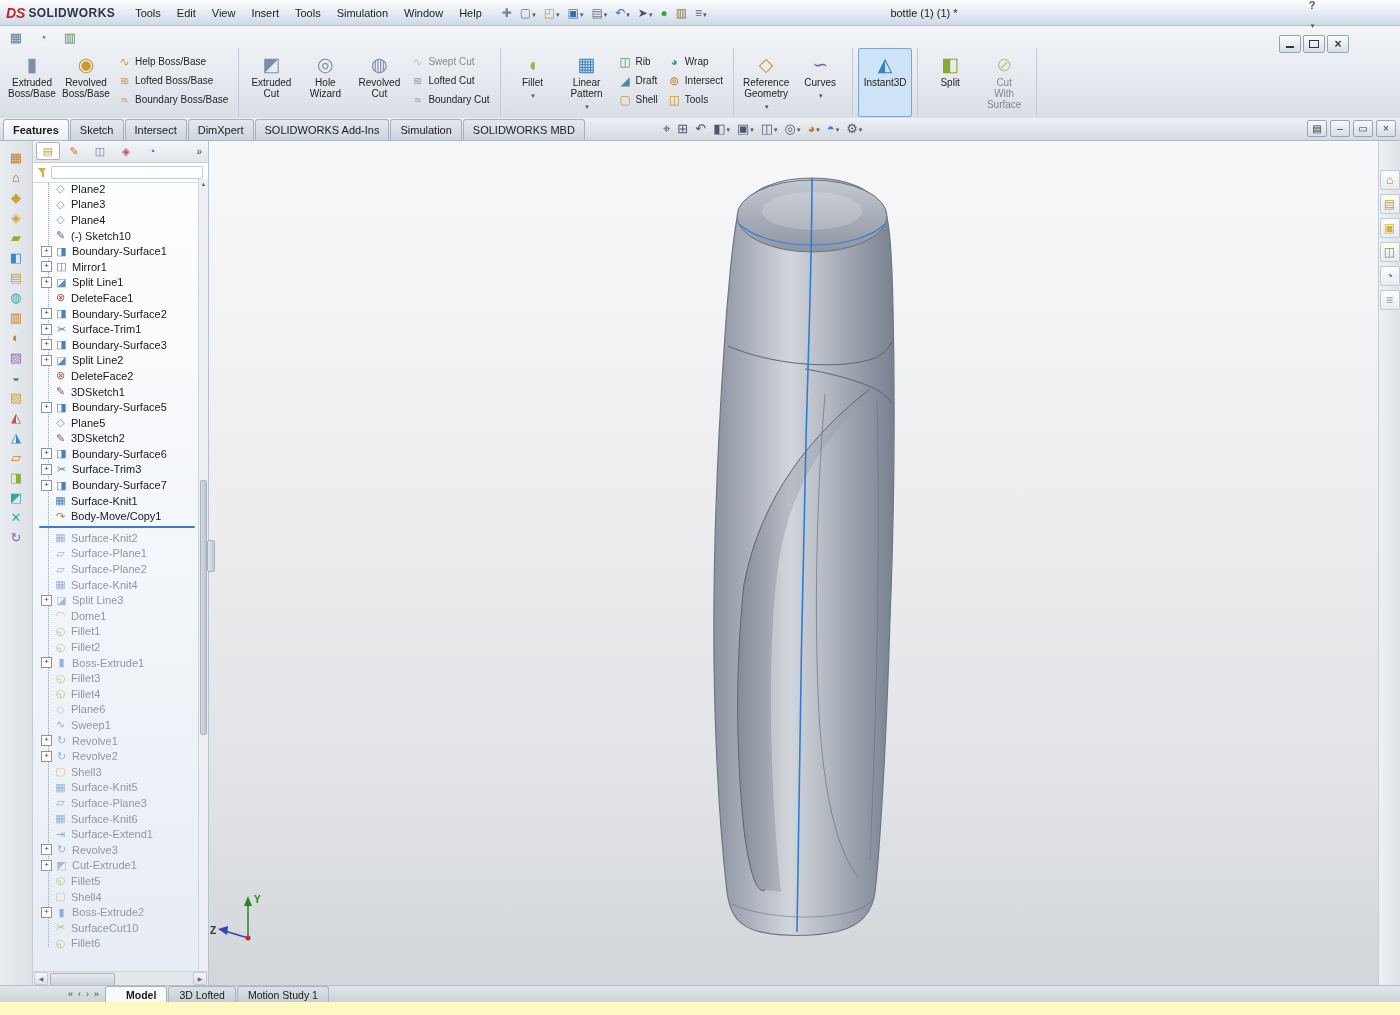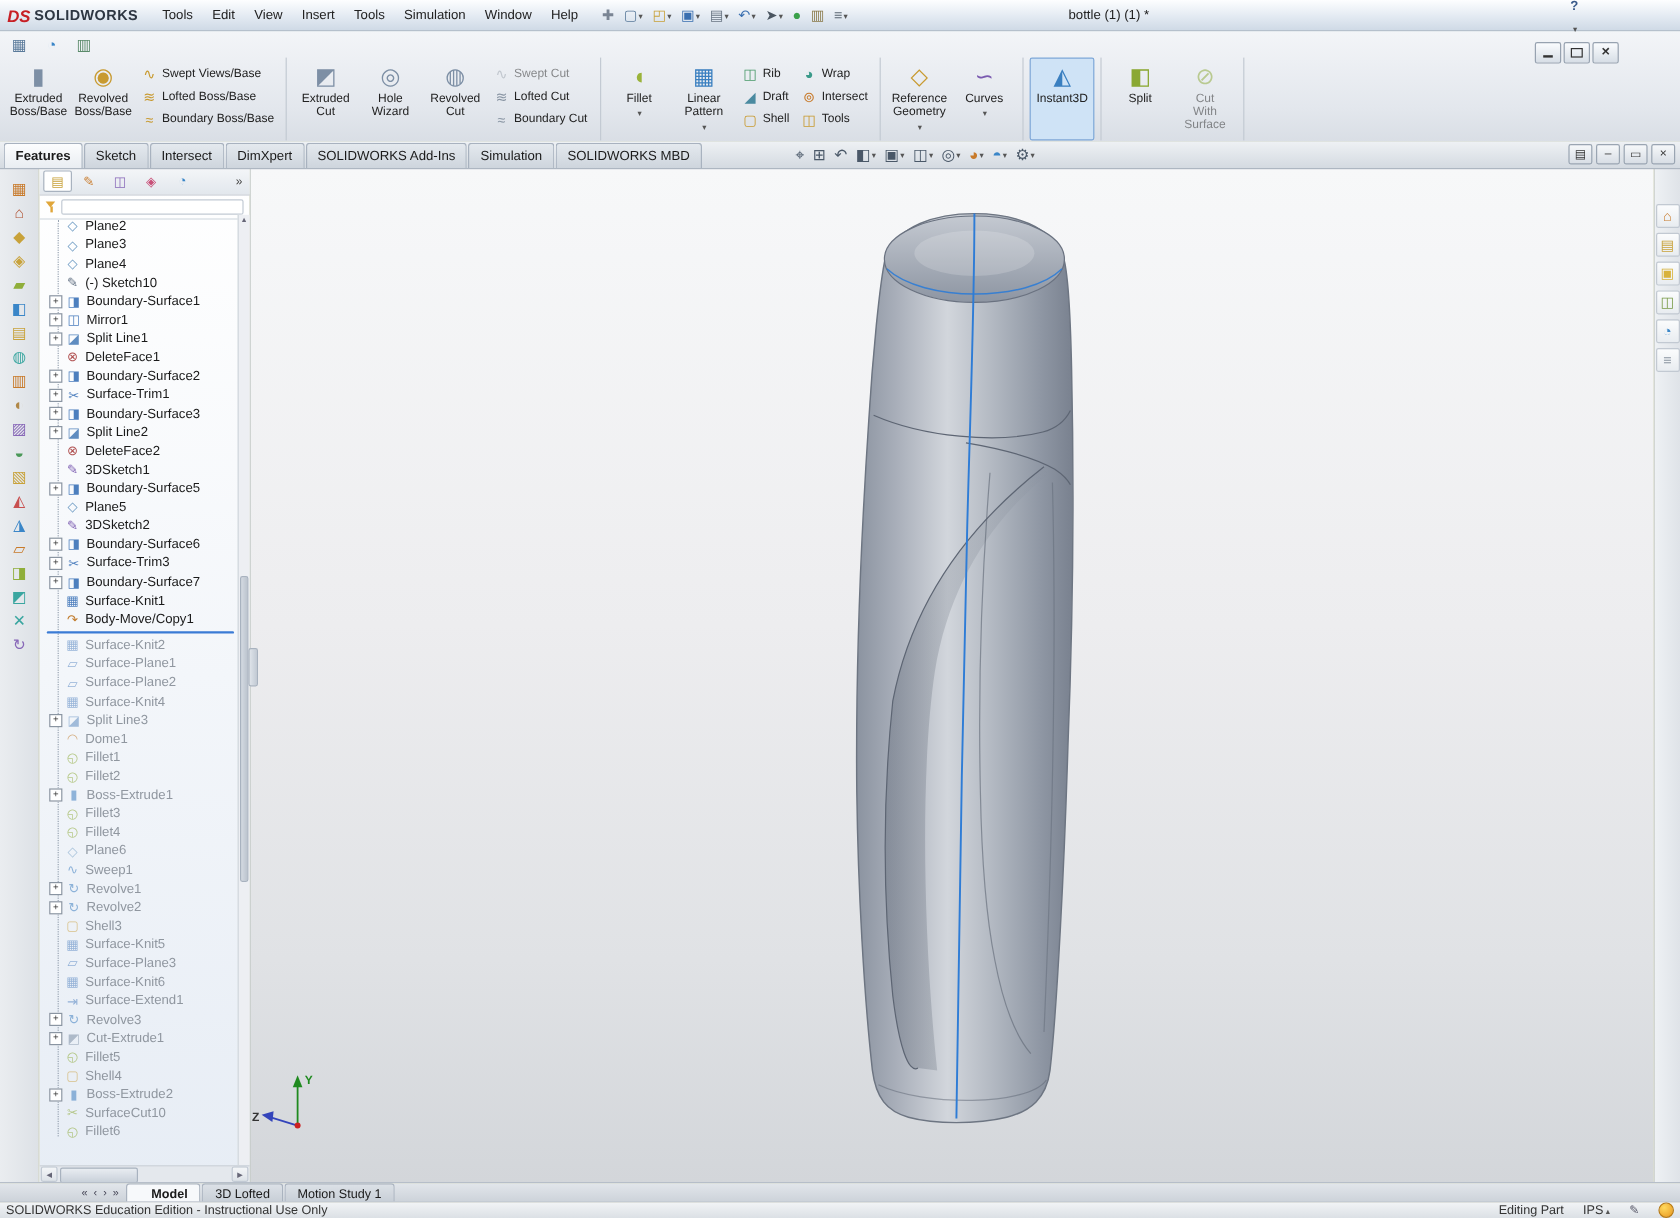--- a/index.html
+++ b/index.html
@@ -219,21 +219,21 @@
 Boss/Base</span>
           </div>
           <div class="rbig">
             <span class="ricon" style="color: rgb(200, 154, 48);">◉</span>
             <span class="rlabel">Revolved
 Boss/Base</span>
           </div>
           <div class="rsmallcol">
             <div class="rsmall">
               <span class="ricon-s" style="color: rgb(200, 154, 48);">∿</span>
-              <span>Swept Views/Base</span>
+              <span>Help Boss/Base</span>
             </div>
             <div class="rsmall">
               <span class="ricon-s" style="color: rgb(200, 154, 48);">≋</span>
               <span>Lofted Boss/Base</span>
             </div>
             <div class="rsmall">
               <span class="ricon-s" style="color: rgb(200, 154, 48);">≈</span>
               <span>Boundary Boss/Base</span>
             </div>
           </div>
@@ -825,26 +825,14 @@
         <span class="dnav-btn">›</span>
         <span class="dnav-btn">»</span>
       </div>
     <div class="dtabs-list">
         <div class="dtab active">Model</div>
         <div class="dtab">3D Lofted</div>
         <div class="dtab">Motion Study 1</div>
       </div>
   </div>
 
-  <div class="statusbar">
-    <span>SOLIDWORKS Education Edition - Instructional Use Only</span>
-    <div class="status-right">
-      <span>Editing Part</span>
-      <span class="units-box">
-        <span>IPS</span>
-        <span class="caret-up"></span>
-      </span>
-      <span class="note-icon"></span>
-      <span class="help-ball"></span>
-    </div>
-  </div>
 
 </div>
 
 </body></html>

